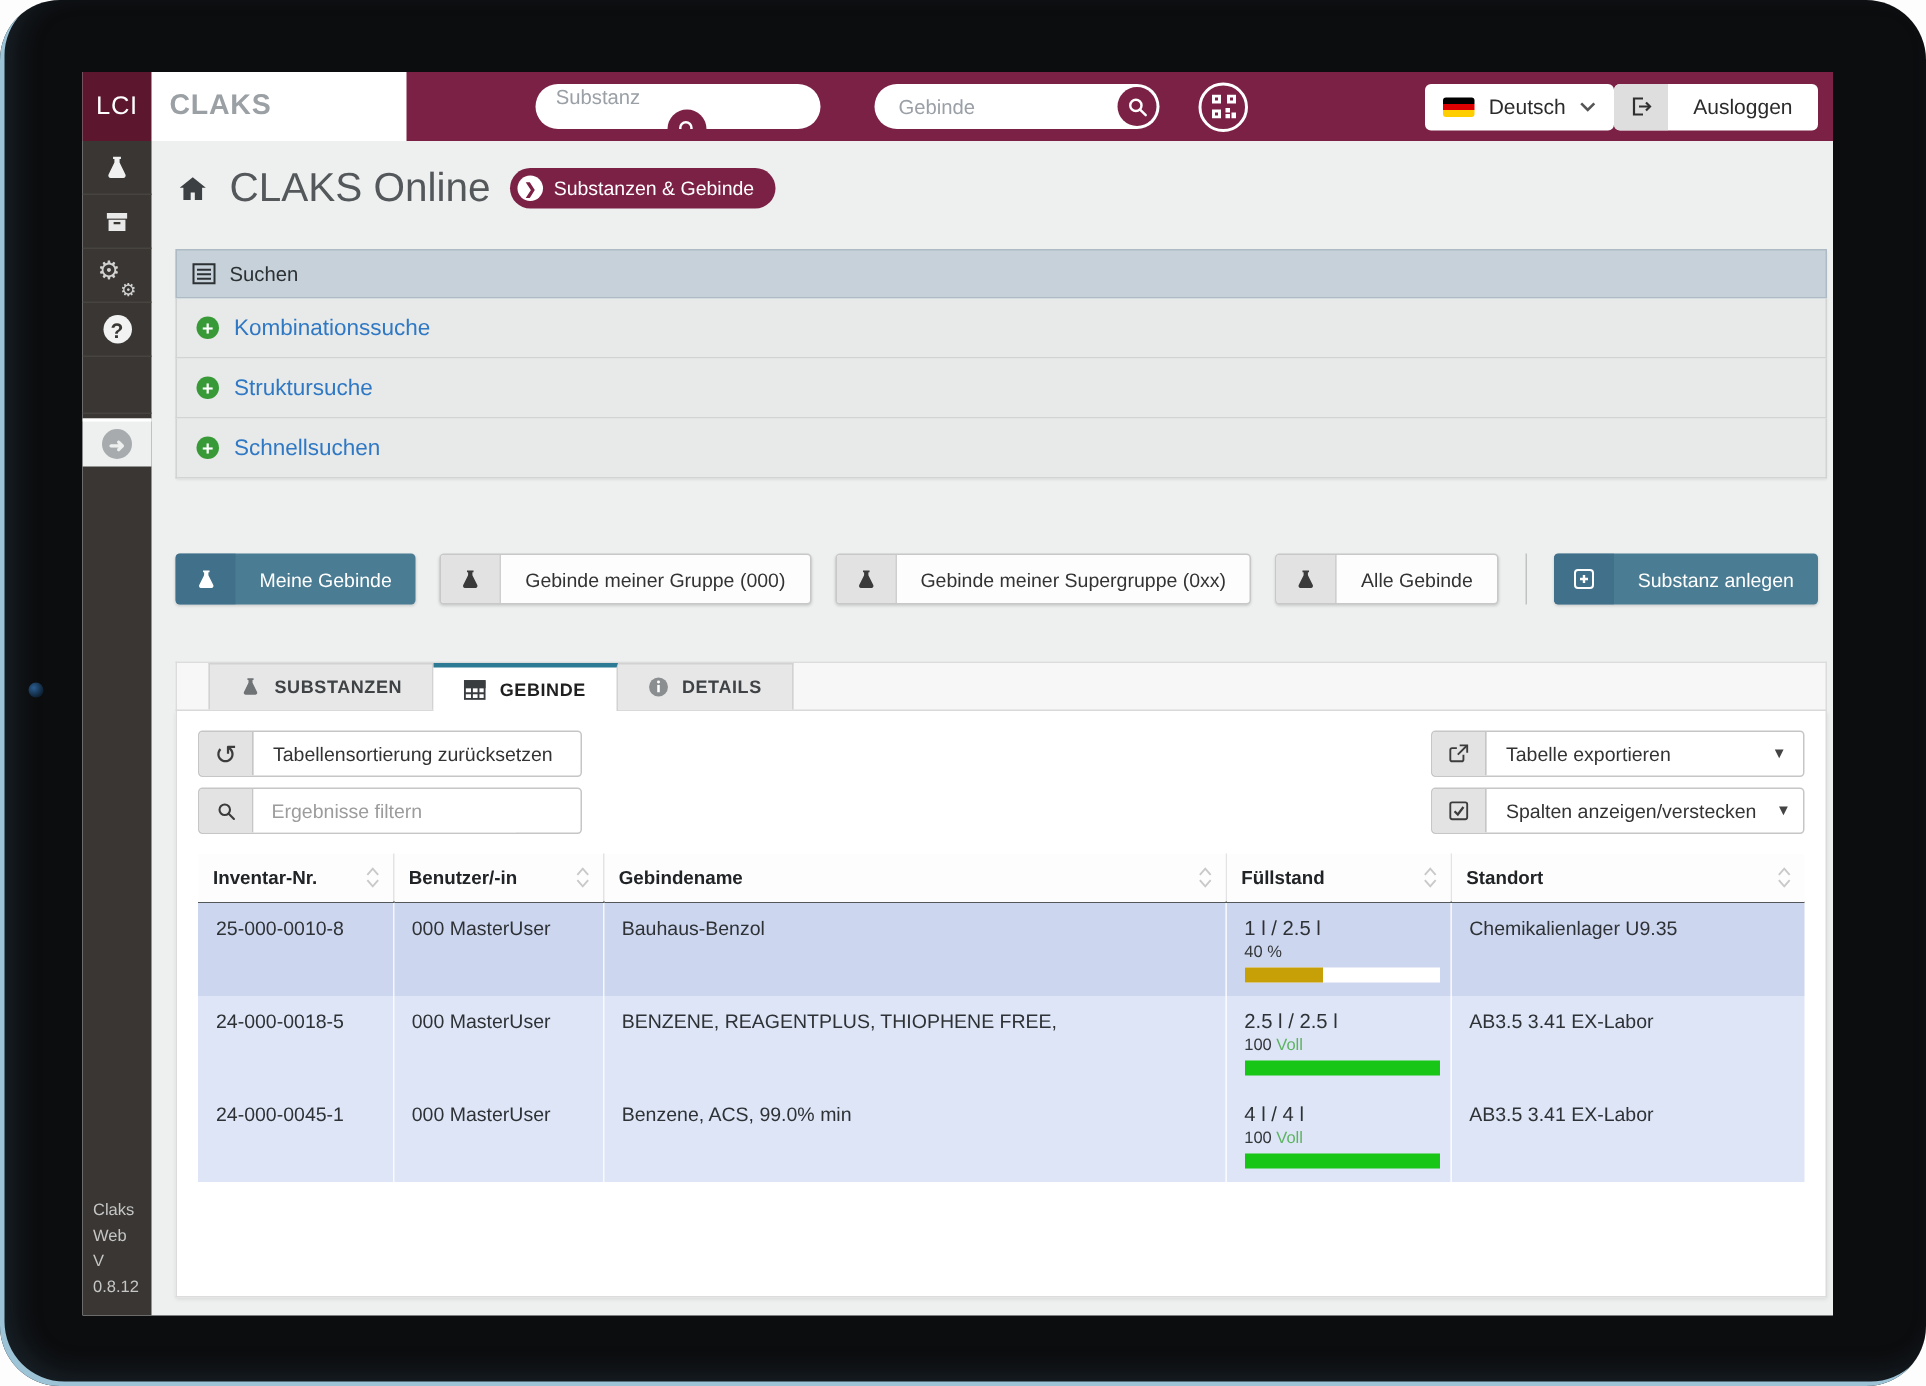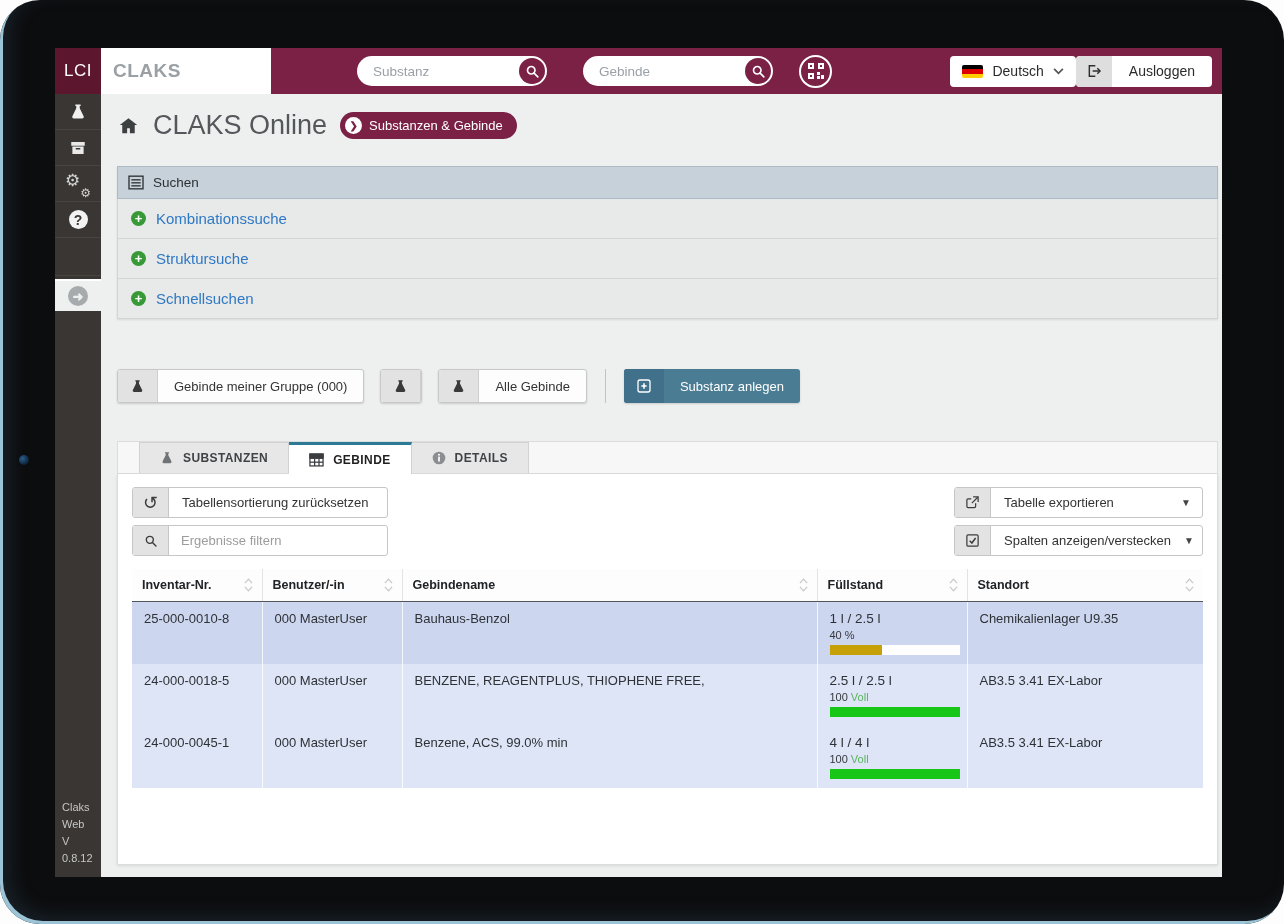--- a/index.html
+++ b/index.html
@@ -134,21 +134,21 @@
 
 <div class="stage">
   <div class="tablet">
     <div class="camera-dot"></div>
     <div class="screen">
 
       <div class="topbar">
         <div class="logo-lci">LCI</div>
         <div class="logo-claks">CLAKS</div>
 
-        <div class="search-pill" style="margin-left:86px;">
+        <div class="search-pill" style="margin-left:86px;flex-direction:column;">
           <input type="text" placeholder="Substanz" style="">
           <span class="pill-search-btn">
             <span>
               <svg width="15" height="15" viewBox="0 0 24 24">
                   <circle cx="10" cy="10" r="6" fill="none" stroke="#fff" stroke-width="2.6"></circle>
                   <line x1="14.5" y1="14.5" x2="20.5" y2="20.5" stroke="#fff" stroke-width="2.6" stroke-linecap="round"></line>
                 </svg>
             </span>
           </span>
         </div>
@@ -279,34 +279,43 @@
               <span class="plus-circ">+</span>
               <span class="sp-link">Struktursuche</span>
             </div>
             <div class="sp-row">
               <span class="plus-circ">+</span>
               <span class="sp-link">Schnellsuchen</span>
             </div>
           </div>
 
           <div class="actions-row">
+            <div class="act-btn act-teal mr16">
+              <span class="ic">
+                <svg width="15" height="15" viewBox="0 0 24 24" fill="#fff">
+                    <path d="M8.5 2h7v2h-1.2v3.1l5.2 10.6c.7 1.4-.3 3.1-1.9 3.1H6.4c-1.6 0-2.6-1.7-1.9-3.1L9.7 7.1V4H8.5z"></path>
+                  </svg>
+              </span>
+              <span class="lb">Meine Gebinde</span>
+            </div>
             <div class="act-btn act-light mr16">
               <span class="ic">
                 <svg width="15" height="15" viewBox="0 0 24 24" fill="#3a3a3a">
                     <path d="M8.5 2h7v2h-1.2v3.1l5.2 10.6c.7 1.4-.3 3.1-1.9 3.1H6.4c-1.6 0-2.6-1.7-1.9-3.1L9.7 7.1V4H8.5z"></path>
                   </svg>
               </span>
               <span class="lb">Gebinde meiner Gruppe (000)</span>
             </div>
             <div class="act-btn act-light mr16">
               <span class="ic">
                 <svg width="15" height="15" viewBox="0 0 24 24" fill="#3a3a3a">
                     <path d="M8.5 2h7v2h-1.2v3.1l5.2 10.6c.7 1.4-.3 3.1-1.9 3.1H6.4c-1.6 0-2.6-1.7-1.9-3.1L9.7 7.1V4H8.5z"></path>
                   </svg>
               </span>
+              <span class="lb">Gebinde meiner Supergruppe (0xx)</span>
             </div>
             <div class="act-btn act-light">
               <span class="ic">
                 <svg width="15" height="15" viewBox="0 0 24 24" fill="#3a3a3a">
                     <path d="M8.5 2h7v2h-1.2v3.1l5.2 10.6c.7 1.4-.3 3.1-1.9 3.1H6.4c-1.6 0-2.6-1.7-1.9-3.1L9.7 7.1V4H8.5z"></path>
                   </svg>
               </span>
               <span class="lb">Alle Gebinde</span>
             </div>
             <div class="act-sep"></div>

